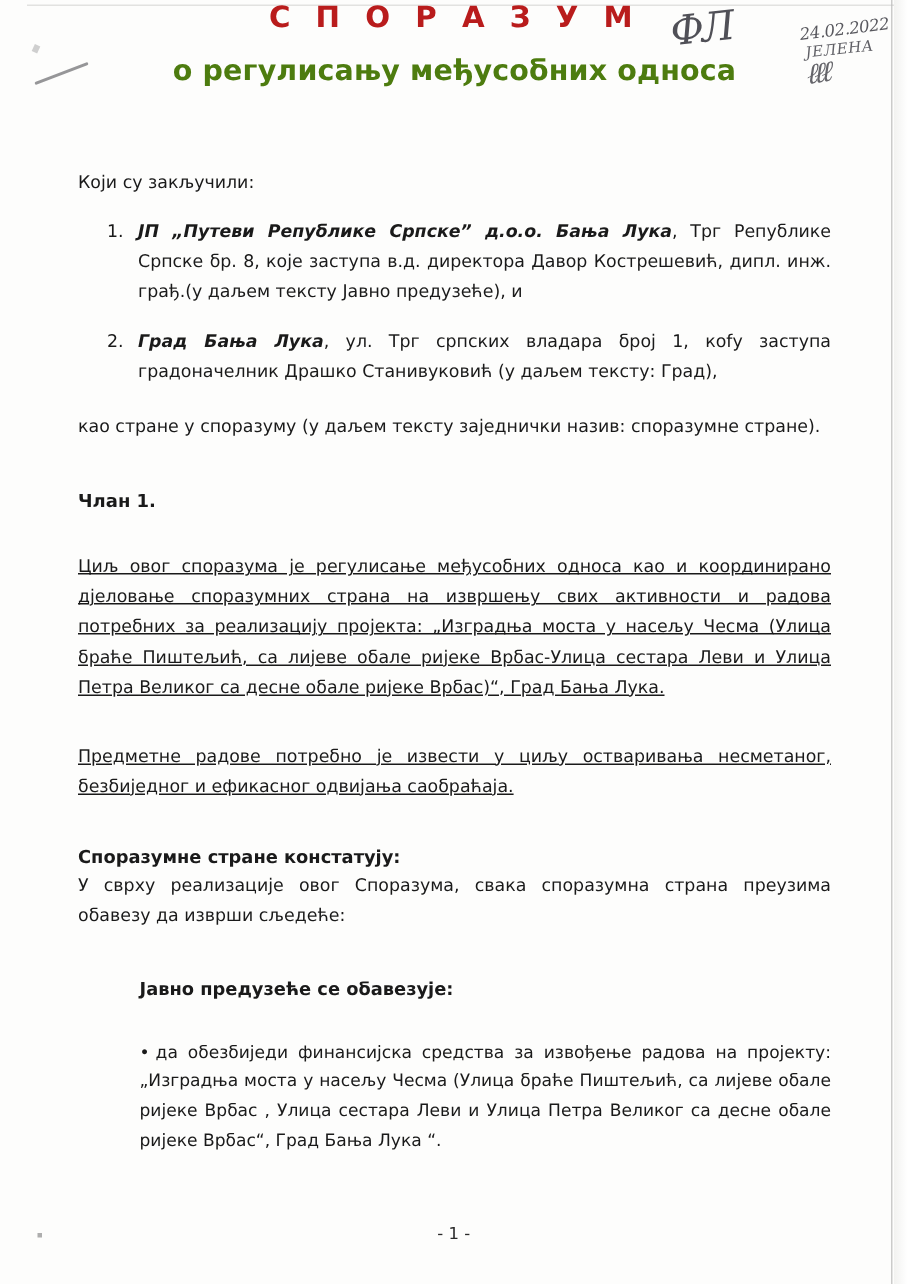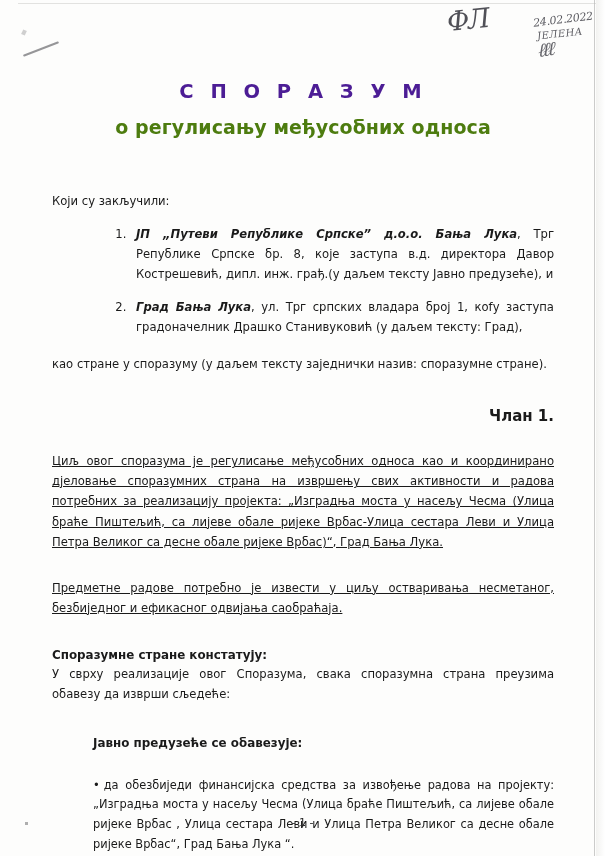--- a/index.html
+++ b/index.html
@@ -126,22 +126,21 @@
     left: 52px;
     top: 0;
     width: 502px;
     color: #1a1a1a;
   }
   .title-main {
     text-align: center;
     font-size: 19.5px;
     font-weight: bold;
     letter-spacing: 5px;
-    margin-top: 80px;
-    color: #4c1d95;
+    color: #b91c1c;
   }
   .title-sub {
     text-align: center;
     font-size: 19px;
     font-weight: bold;
     margin-top: 13px;
     letter-spacing: .1px;
     color: #4d7c0f;
   }
   .intro {
@@ -151,38 +150,37 @@
   ol.parties {
     margin: 17px 0 0 0;
     padding-left: 34px;
     font-size: 11.6px;
   }
   ol.parties > li {
     margin-bottom: 13px;
     text-align: justify;
     line-height: 1.72;
     padding-left: 6px;
-    margin-left: 44px;
   }
   ol.parties > li::marker {
     font-weight: normal;
   }
   .party-name {
     font-weight: bold;
     font-style: italic;
   }
   .closing-line {
     margin-top: 17px;
     font-size: 11.6px;
     line-height: 1.7;
   }
   .article-heading {
-    text-align: right;
-    font-weight: bold;
-    font-size: 15px;
+    text-align: left;
+    font-weight: bold;
+    font-size: 12px;
     margin-top: 33px;
   }
   .para {
     margin-top: 26px;
     font-size: 11.6px;
     line-height: 1.73;
     text-align: justify;
     text-decoration: underline;
   }
   .para.tight {

